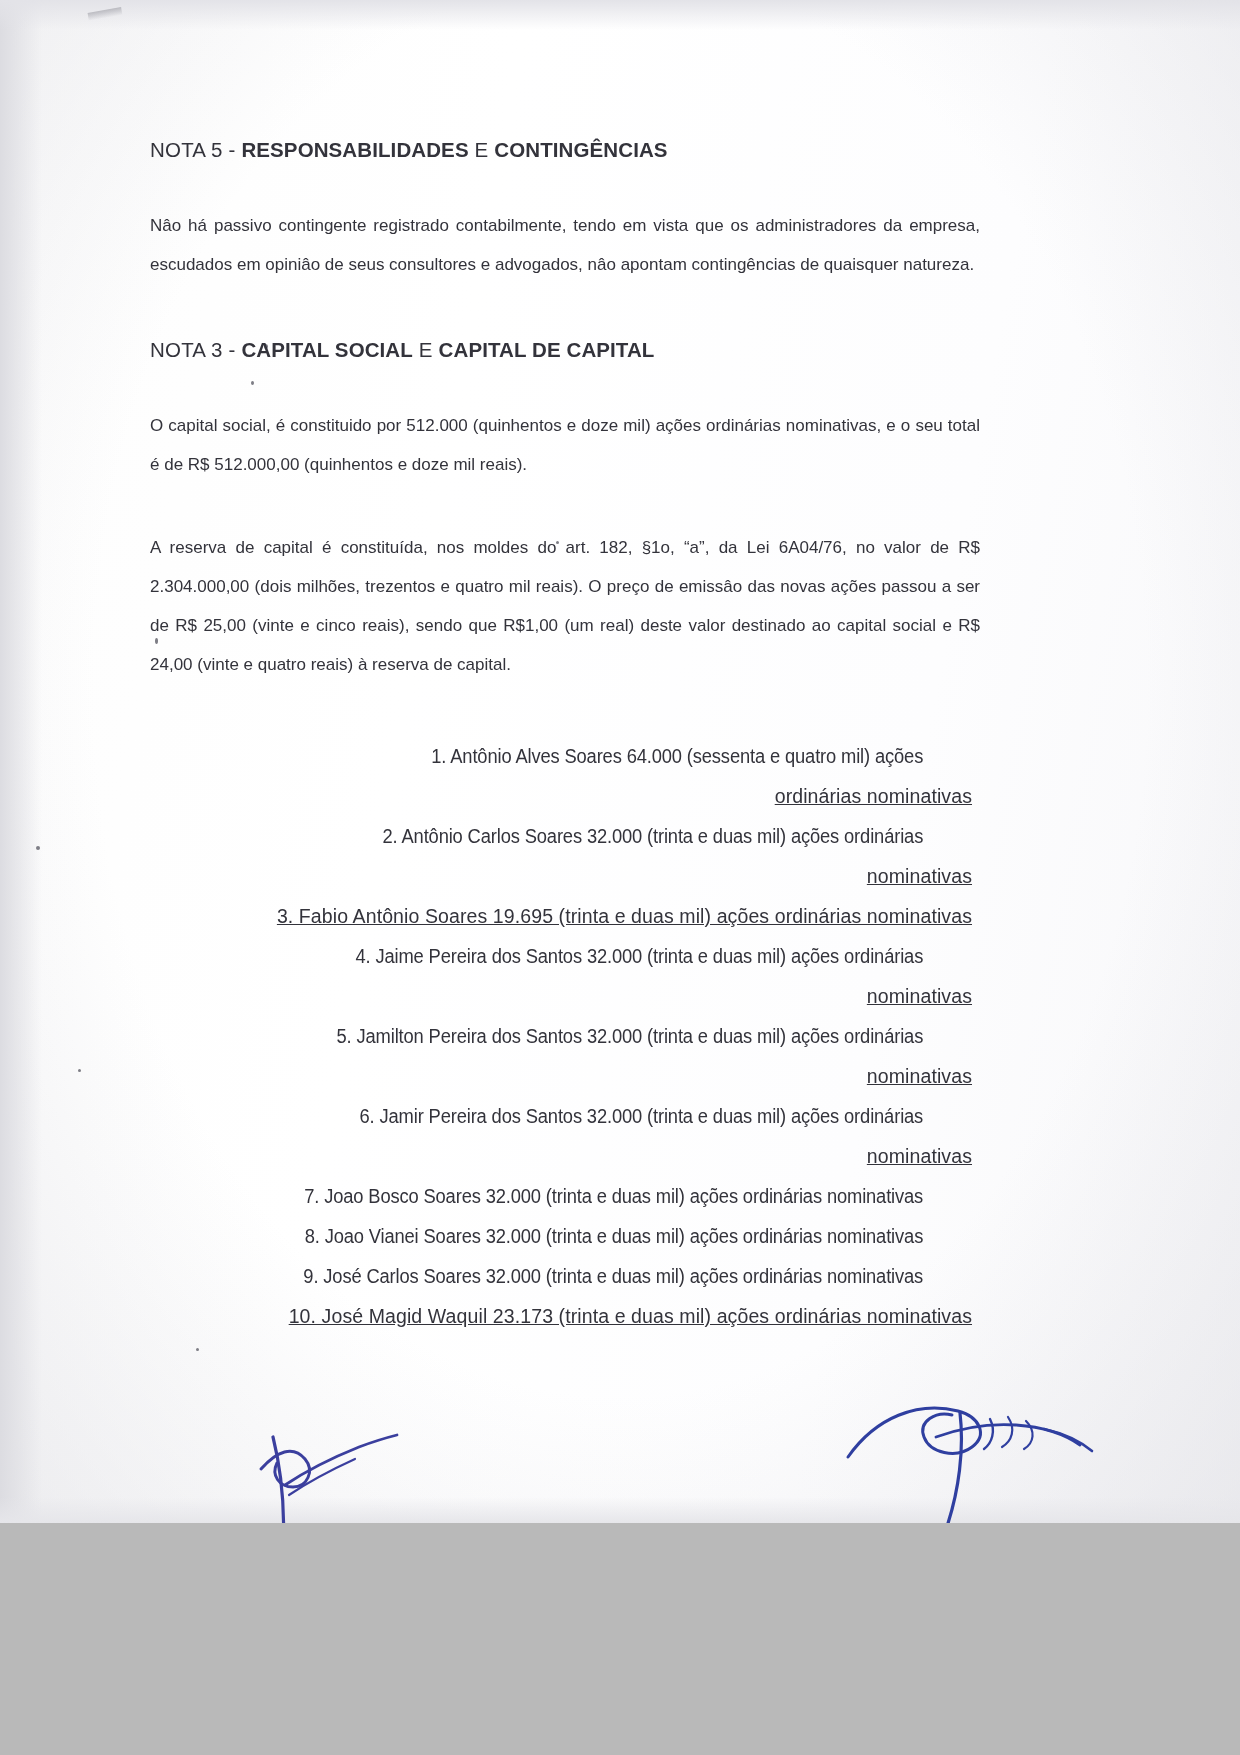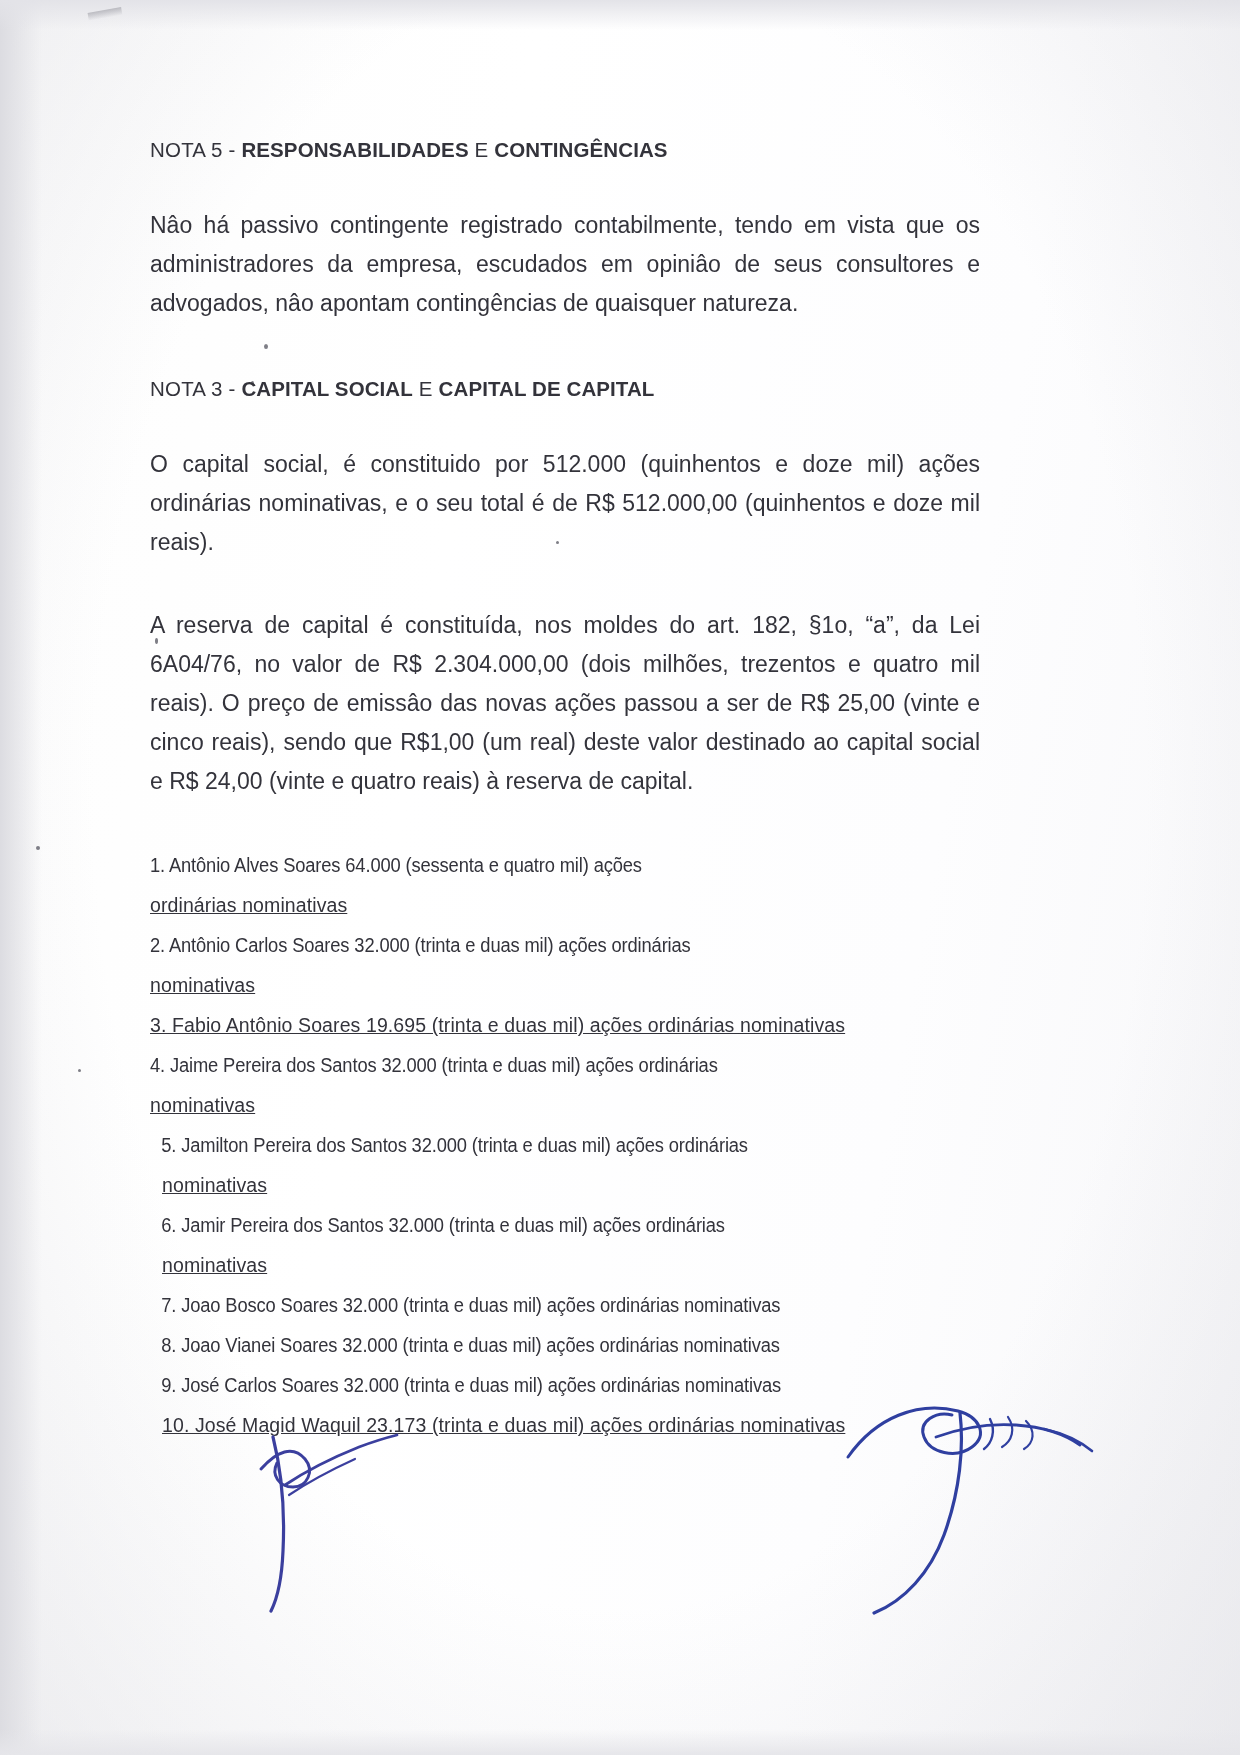--- a/index.html
+++ b/index.html
@@ -3,21 +3,21 @@
 <meta charset="utf-8">
 <style>
   html, body {
     margin: 0;
     padding: 0;
     background: #b9b9b9;
   }
   .page {
     position: relative;
     width: 1240px;
-    height: 1755px;
+    height: 1523px;
     margin: 0 auto;
     background: #ffffff;
     overflow: hidden;
     font-family: "Liberation Sans", sans-serif;
     color: #2b2b33;
   }
   
   .scan-tint {
     position: absolute;
     inset: 0;
@@ -59,41 +59,42 @@
     margin: 0;
     color: #33333b;
     white-space: nowrap;
   }
   h2.note-heading b {
     font-weight: 700;
     letter-spacing: 0.1px;
   }
 
   p.body-par {
-    font-size: 23px;
+    font-size: 17px;
     line-height: 39px;
     margin: 0;
     text-align: justify;
     color: #33333b;
   }
   p.body-par.last-line-left {
     text-align: justify;
     text-align-last: left;
   }
   .gap-m { height: 44px; }
   .gap-l { height: 54px; }
 
   
   .holders {
-    margin: 0;
+    margin: 8px;
     padding: 0;
     list-style: none;
     font-size: 19.5px;
     line-height: 40px;
     color: #33333b;
+    text-align: right;
   }
   .holders li {
     margin: 0;
     white-space: nowrap;
   }
   .holders li.cond {
     font-stretch: condensed;
     transform: scaleX(0.94);
     transform-origin: left center;
     letter-spacing: -0.15px;

